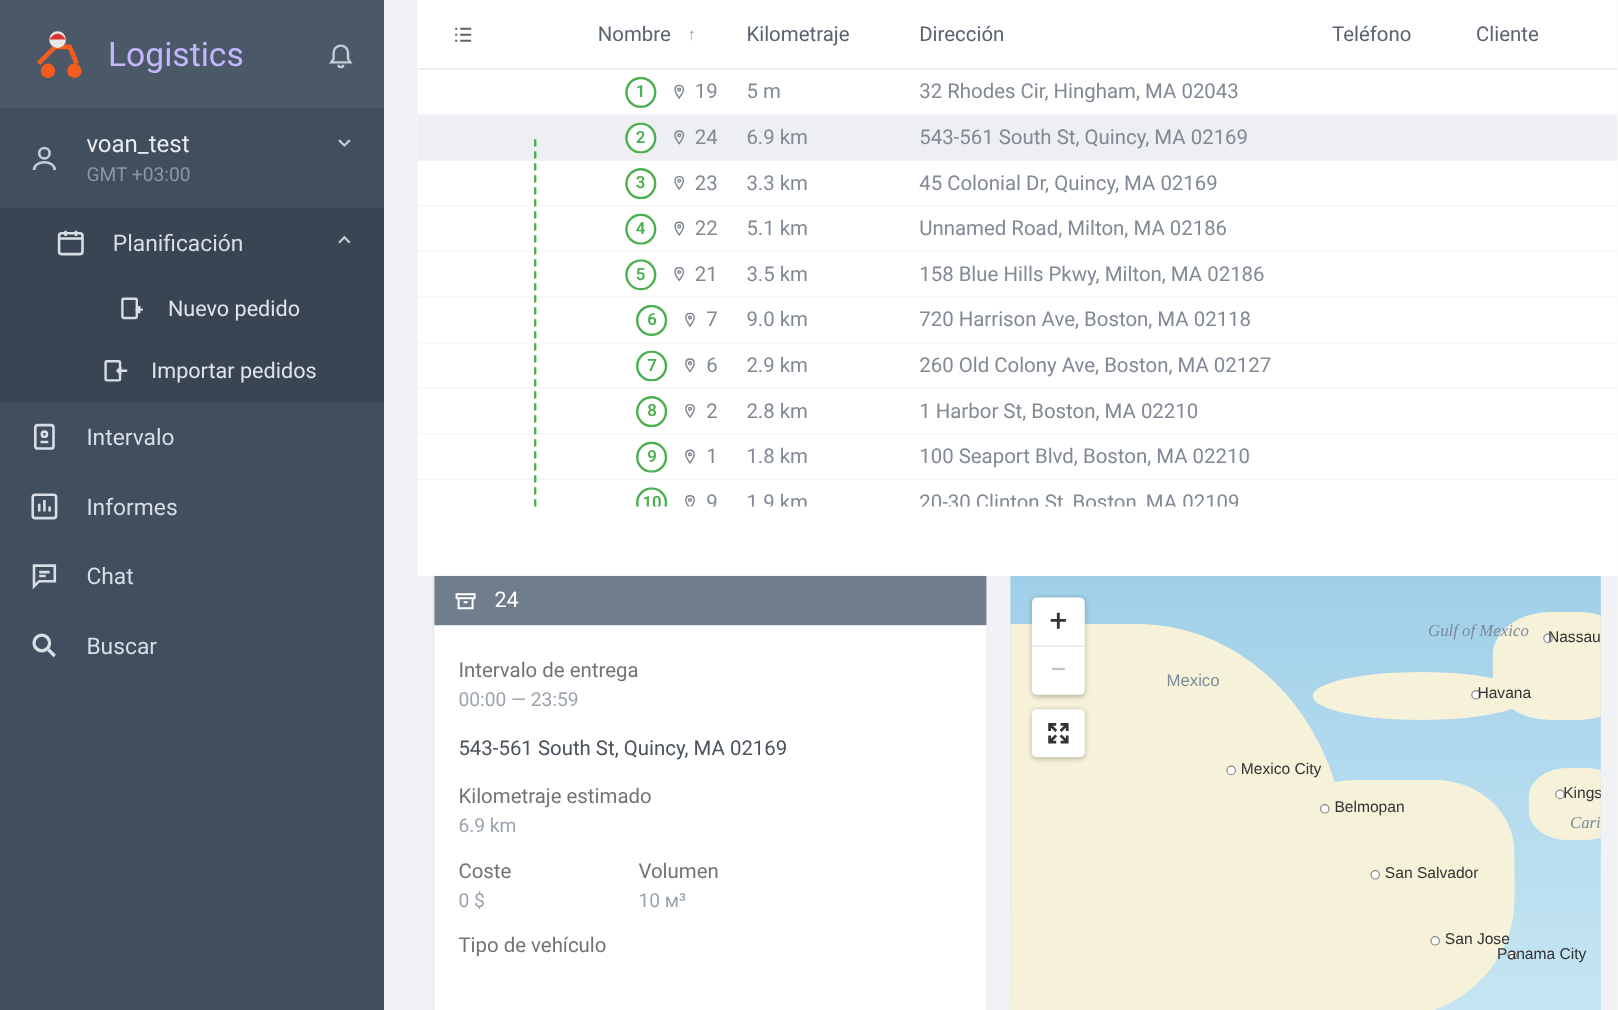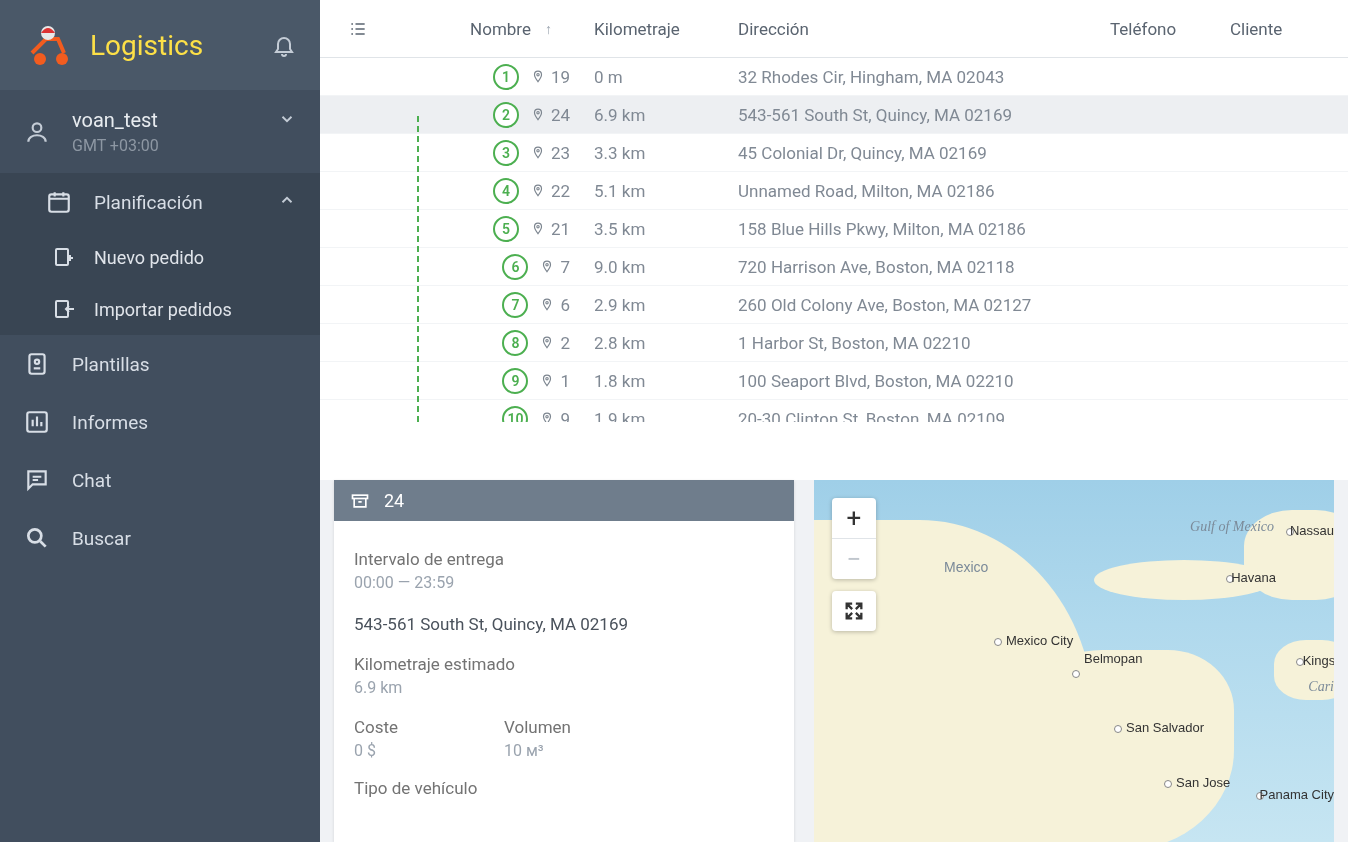--- a/index.html
+++ b/index.html
@@ -3,38 +3,38 @@
 <meta charset="utf-8">
 <style>
 * { margin:0; padding:0; box-sizing:border-box; font-family:"Segoe UI",Roboto,Arial,sans-serif; }
 body { width:1348px; height:842px; overflow:hidden; background:#f0f2f5; }
 .app { display:flex; height:842px; }
 
 
 .sidebar { width:320px; background:#414e5e; color:#c4ccd6; display:flex; flex-direction:column; }
 .sb-header { height:90px; display:flex; align-items:center; padding:0 24px; background:#4a5868; }
 .logo-icon { width:48px; height:48px; margin-right:18px; position:relative; }
-.app-title { font-size:28px; font-weight:400; color:#fde047; flex:1; }
+.app-title { font-size:28px; font-weight:400; color:#c4b5fd; flex:1; }
 .bell { width:24px; height:24px; }
 .sb-user { padding:18px 24px; display:flex; align-items:center; position:relative; }
 .sb-user-icon { width:26px; height:26px; margin-right:22px; }
 .sb-user-name { font-size:20px; color:#e8ecf0; }
 .sb-user-tz { font-size:16px; color:#8d97a3; margin-top:4px; }
 .chevron { position:absolute; right:24px; top:20px; }
 .sb-item { padding:16px 24px; display:flex; align-items:center; cursor:pointer; position:relative; }
 .sb-item.active { background:#394553;padding-left:46px; }
 .sb-item .ic { width:26px; height:26px; margin-right:22px; flex-shrink:0; }
 .sb-item .lbl { font-size:19px; color:#d8dee6; }
 .sb-sub { padding-left:52px; background:#394553; }
-.sb-sub .sb-item { padding:14px 24px 14px 0; }
+.sb-sub .sb-item { padding:14px 24px 14px 0;justify-content:center; }
 .sb-sub .ic { width:24px; height:24px; margin-right:18px; }
 .sb-sub .lbl { font-size:18px; color:#e0e4ea; }
 
 
-.main { flex:1; display:flex; flex-direction:column; min-width:0; background:#fff; }
+.main { flex:1; display:flex; flex-direction:column; min-width:0; background:#fff;margin-left:28px; }
 
 
 .thead { display:flex; align-items:center; height:58px; border-bottom:1px solid #e0e4e8; padding-left:14px; background:#fff; }
 .th { color:#5a6470; font-size:17px; padding:0 12px; display:flex; align-items:center; }
 .th.menu { width:48px; justify-content:center; }
 .th.nombre { width:200px; justify-content:flex-end; padding-right:30px; }
 .th.km { width:144px; }
 .th.dir { flex:1; }
 .th.tel { width:120px; }
 .th.cli { width:130px; }
@@ -162,21 +162,21 @@
     </div>
 
     <div class="sb-item">
       <div class="ic">
         <svg viewBox="0 0 24 24" fill="none" stroke="#d8dee6" stroke-width="2">
             <rect x="5" y="3" width="14" height="18" rx="2"></rect>
             <circle cx="12" cy="10" r="2"></circle>
             <path d="M9 16h6"></path>
           </svg>
       </div>
-      <span class="lbl">Plantillas</span>
+      <span class="lbl">Intervalo</span>
     </div>
     <div class="sb-item">
       <div class="ic">
         <svg viewBox="0 0 24 24" fill="none" stroke="#d8dee6" stroke-width="2">
             <rect x="3" y="3" width="18" height="18" rx="2"></rect>
             <path d="M8 16V10M12 16V7M16 16v-4"></path>
           </svg>
       </div>
       <span class="lbl">Informes</span>
     </div>
@@ -225,21 +225,21 @@
             <div class="td nombre">
               <div class="stop-badge">1</div>
               <span class="pin">
                 <svg width="14" height="18" viewBox="0 0 24 24" fill="none" stroke="#7c858f" stroke-width="2">
                   <path d="M12 2C8 2 6 5 6 8c0 4 6 12 6 12s6-8 6-12c0-3-2-6-6-6z"></path>
                   <circle cx="12" cy="8" r="2"></circle>
                 </svg>
               </span>
               <span class="nm">19</span>
             </div>
-            <div class="td km">0 m</div>
+            <div class="td km">5 m</div>
             <div class="td dir">32 Rhodes Cir, Hingham, MA 02043</div>
             <div class="td tel"></div>
             <div class="td cli"></div>
           </div>
           <div class="row sel">
             <div class="td menu"></div>
             <div class="td nombre">
               <div class="stop-badge">2</div>
               <span class="pin">
                 <svg width="14" height="18" viewBox="0 0 24 24" fill="none" stroke="#7c858f" stroke-width="2">
@@ -451,25 +451,25 @@
         <div class="map-lbl" style="left:130px; top:80px; font-style:normal; font-family:Arial;">Mexico</div>
         <div class="map-lbl" style="right:0; top:200px;">Cari</div>
 
         <div class="map-dot" style="right:40px; top:48px;"></div>
           <div class="map-city" style="right:0; top:44px;">Nassau</div>
         <div class="map-dot" style="right:100px; top:95px;"></div>
           <div class="map-city" style="right:58px; top:91px;">Havana</div>
         <div class="map-dot" style="left:180px; top:158px;"></div>
           <div class="map-city" style="left:192px; top:154px;">Mexico City</div>
         <div class="map-dot" style="left:258px; top:190px;"></div>
-          <div class="map-city" style="left:270px; top:172px;">Belmopan</div>
+          <div class="map-city" style="left:270px; top:186px;">Belmopan</div>
         <div class="map-dot" style="right:30px; top:178px;"></div>
           <div class="map-city" style="right:-12px; top:174px;">Kingsto</div>
         <div class="map-dot" style="left:300px; top:245px;"></div>
           <div class="map-city" style="left:312px; top:241px;">San Salvador</div>
         <div class="map-dot" style="left:350px; top:300px;"></div>
           <div class="map-city" style="left:362px; top:296px;">San Jose</div>
         <div class="map-dot" style="right:70px; top:312px;"></div>
-          <div class="map-city" style="right:0; top:308px;padding-left:38px;">Panama City</div>
+          <div class="map-city" style="right:12px; top:308px;padding-left:38px;">Panama City</div>
       </div>
     </div>
   </div>
 </div>
 
 </body></html>

